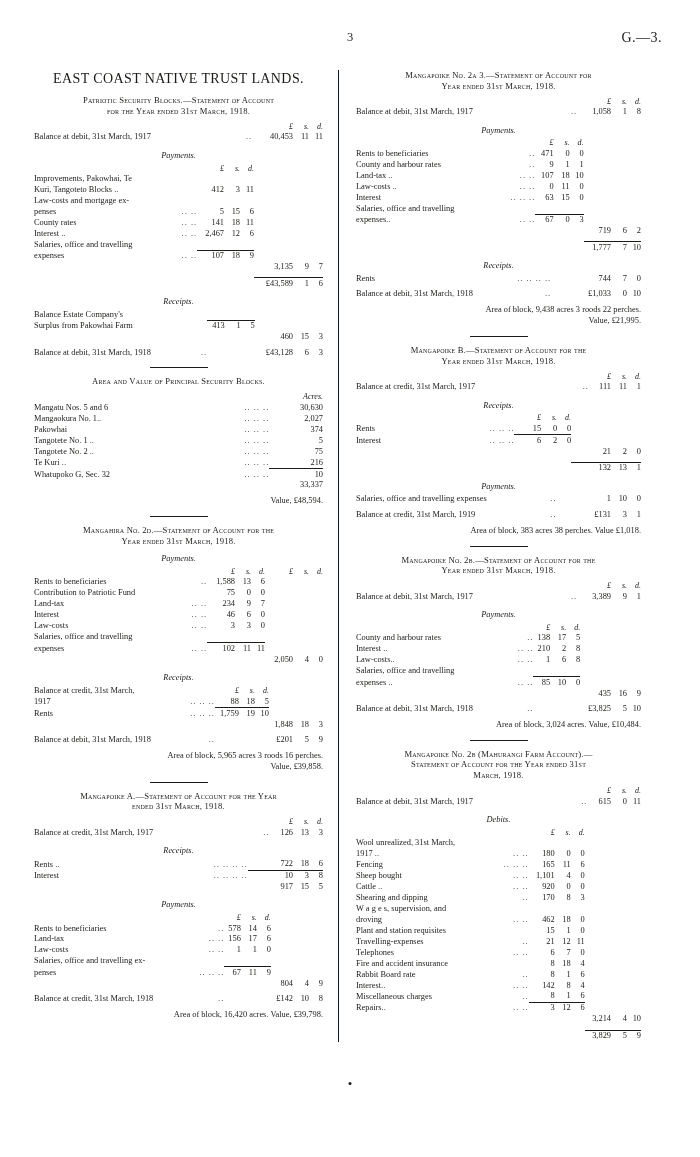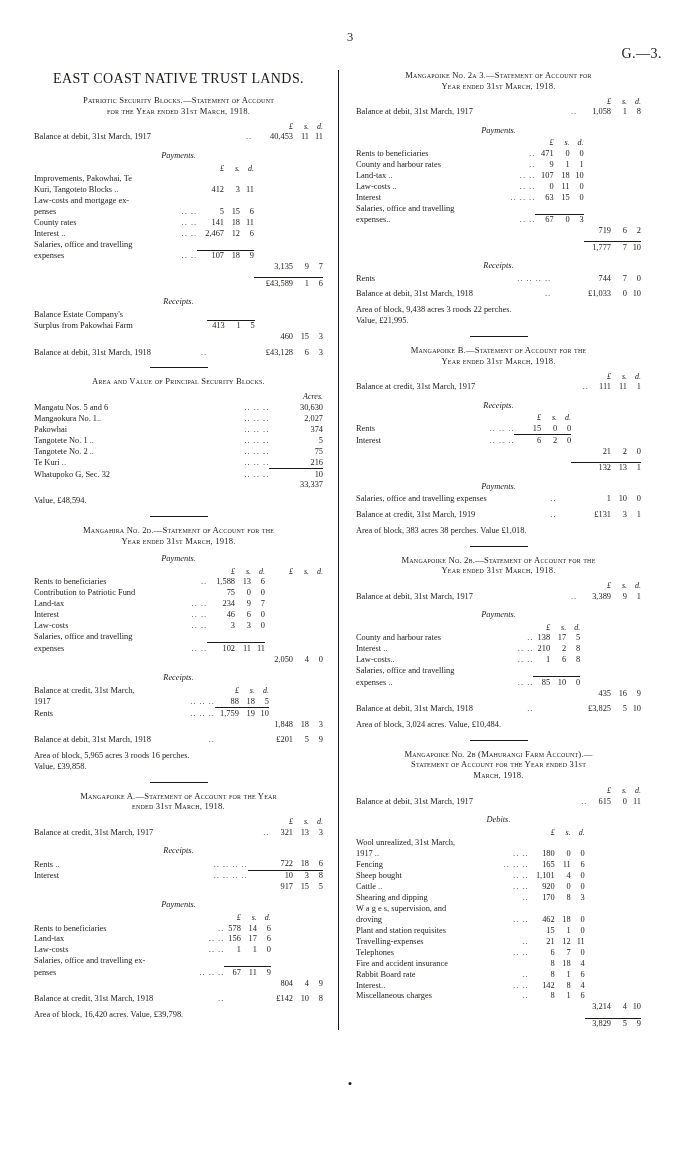--- a/index.html
+++ b/index.html
@@ -30,21 +30,21 @@
     position: absolute;
     left: 50%;
     transform: translateX(-50%);
     top: 0;
     font-size: 12.5px;
     font-family: "Liberation Serif", serif;
   }
   .doc-code {
     position: absolute;
     right: 4px;
-    top: 16px;
+    top: 0;
     font-size: 14px;
     letter-spacing: 0.5px;
   }
   .columns {
     display: flex;
     gap: 0;
     margin-top: 14px;
   }
   .col {
     width: 303px;
@@ -75,21 +75,21 @@
     letter-spacing: 0.2px;
     line-height: 1.25;
   }
   .sub-italic {
     text-align: center;
     font-style: italic;
     font-size: 8.4px;
     margin: 8px 0 2px 0;
   }
   .note-center {
-    text-align: left;
+    text-align: right;
     font-size: 8.4px;
     margin: 5px 0 2px 0;
     line-height: 1.3;
   }
 
   table.acct {
     width: 100%;
     border-collapse: collapse;
     font-size: 8.4px;
   }
@@ -570,21 +570,21 @@
               <tr class="colhead">
             <td class="desc"></td>
                 <td class="dots"></td>
             <td class="num">£</td>
             <td class="num2">s.</td>
             <td class="num3">d.</td>
           </tr>
           <tr>
             <td class="desc">Balance at credit, 31st March, 1917</td>
             <td class="dots">..</td>
-            <td class="num">321</td>
+            <td class="num">126</td>
             <td class="num2">13</td>
             <td class="num3">3</td>
           </tr>
         </tbody>
           </table>
         <div class="sub-italic">Receipts.</div>
         <table class="acct">
           <tbody>
               <tr>
             <td class="desc">Rents ..</td>
@@ -1284,20 +1284,30 @@
             <td class="desc">Miscellaneous charges</td>
             <td class="dots">..</td>
             <td class="num">8</td>
             <td class="num2">1</td>
             <td class="num3">6</td>
             <td class="tnum"></td>
                 <td class="tnum2"></td>
                 <td class="tnum3"></td>
           </tr>
           <tr>
+            <td class="desc">Repairs..</td>
+            <td class="dots">..        ..</td>
+            <td class="num underline-num">3</td>
+            <td class="num2 underline-num">12</td>
+            <td class="num3 underline-num">6</td>
+            <td class="tnum"></td>
+                <td class="tnum2"></td>
+                <td class="tnum3"></td>
+          </tr>
+          <tr>
             <td class="desc"></td>
                 <td class="dots"></td>
                 <td class="num"></td>
                 <td class="num2"></td>
                 <td class="num3"></td>
             <td class="tnum">3,214</td>
             <td class="tnum2">4</td>
             <td class="tnum3">10</td>
           </tr>
           <tr class="spacer">

